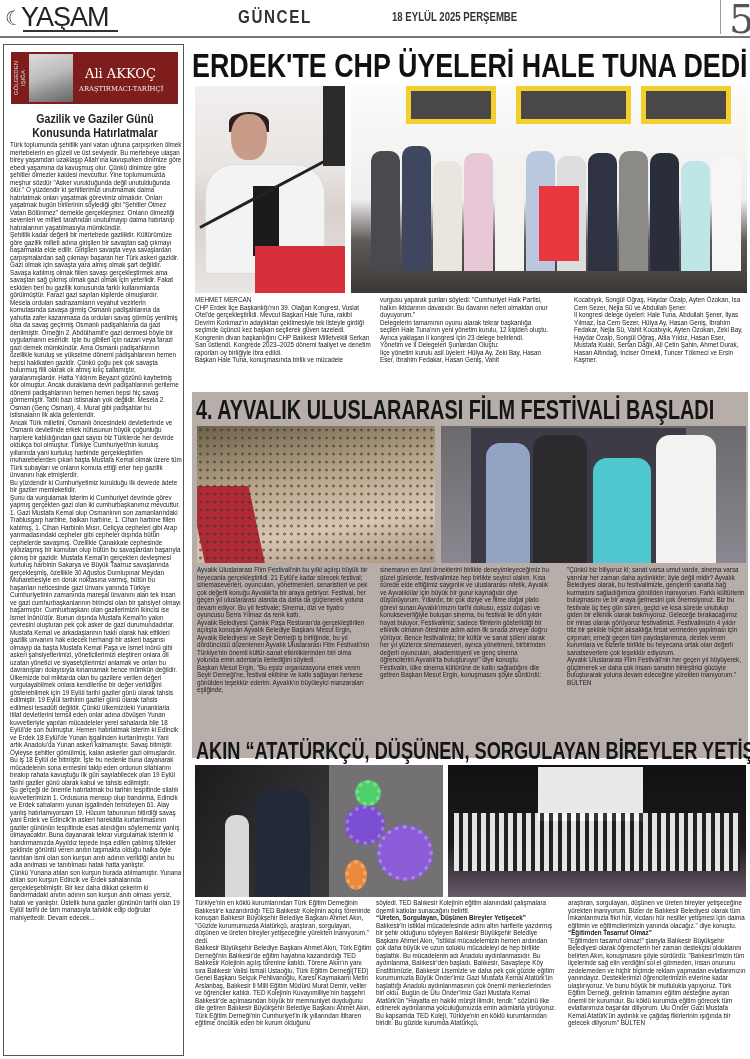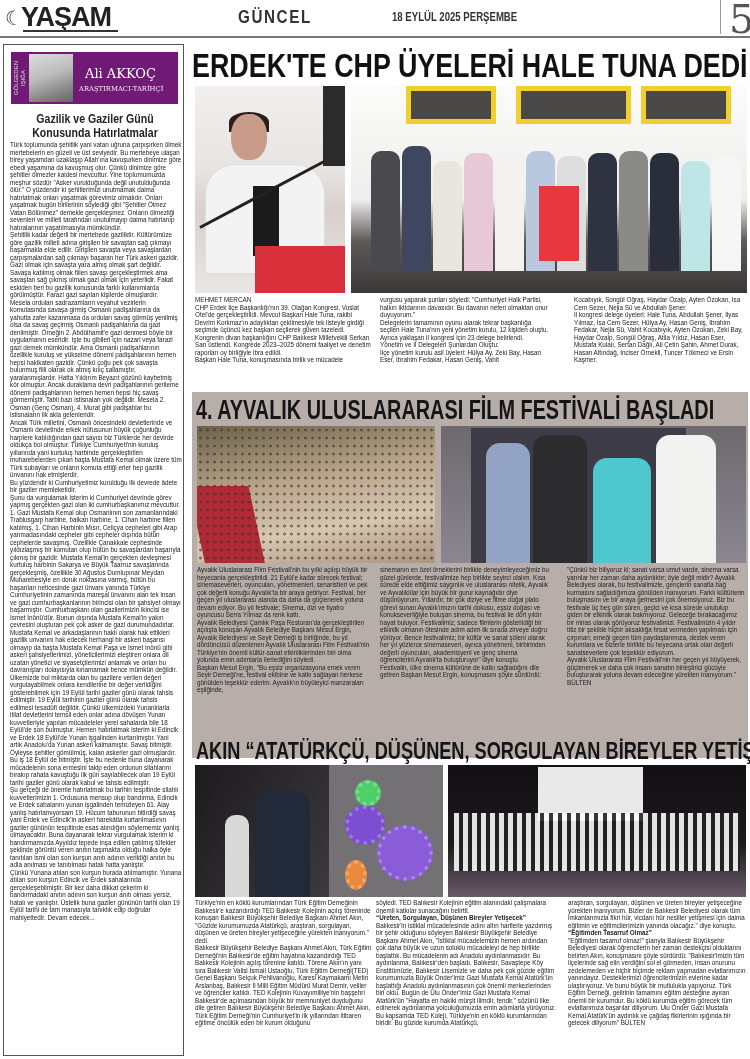--- a/index.html
+++ b/index.html
@@ -1,28 +1,28 @@
 <!DOCTYPE html>
 <html><head>
 <meta charset="utf-8">
 <style>
 *{box-sizing:border-box;margin:0;padding:0}
 html,body{width:750px;height:1059px;background:#fff;overflow:hidden}
 body{font-family:"Liberation Sans",sans-serif;color:#222;position:relative}
 .hdr{position:absolute;left:0;top:0;width:750px;height:38px;border-bottom:2px solid #777}
 .logo{position:absolute;left:3px;top:2px;width:112px;height:30px}
 .logo-moon{position:absolute;left:2px;top:4px;font-size:20px;color:#444;font-family:"DejaVu Serif",serif}
-.logo-text{position:absolute;left:18px;top:0;font-size:27px;font-weight:bold;color:#222;letter-spacing:-1px;font-family:"Liberation Sans",sans-serif}
+.logo-text{position:absolute;left:18px;top:0;font-size:27px;font-weight:normal;color:#222;letter-spacing:-1px;font-family:"Liberation Sans",sans-serif}
 .logo-line{position:absolute;left:20px;top:28px;width:95px;height:2px;background:#333}
 .section{position:absolute;left:238px;top:6px;font-size:19px;font-weight:bold;letter-spacing:2px;color:#333;transform:scaleX(.8);transform-origin:left}
 .date{position:absolute;left:392px;top:10px;font-size:12px;font-weight:bold;color:#333;transform:scaleX(.8);transform-origin:left}
 .pgno{position:absolute;left:720px;top:-4px;font-size:40px;color:#555;font-family:"DejaVu Serif",serif;border-left:1px solid #999;padding-left:8px;height:38px}
 
 .lcol{position:absolute;left:3px;top:44px;width:181px;height:1012px;border:1.5px solid #555}
-.author{position:absolute;left:7px;top:7px;width:167px;height:52px;background:#701a75}
+.author{position:absolute;left:7px;top:7px;width:167px;height:52px;background:#7f1d1d}
 .author-tag{position:absolute;left:2px;top:4px;width:14px;height:44px;color:#ddd;font-size:6px;writing-mode:vertical-rl;transform:rotate(180deg);text-align:center;line-height:7px}
 .author-photo{position:absolute;left:18px;top:2px;width:44px;height:48px;background:linear-gradient(160deg,#ddd 0%,#bbb 45%,#888 75%,#666 100%)}
 .author-name{position:absolute;left:74px;top:14px;font-size:13px;color:#fff;font-family:"DejaVu Serif",serif}
 .author-role{position:absolute;left:68px;top:33px;font-size:6.8px;color:#eee;font-family:"DejaVu Serif",serif}
 .ltitle{position:absolute;left:6px;top:67px;width:170px;text-align:center;font-size:12px;font-weight:bold;line-height:14px;color:#222;transform:scaleX(.88)}
 .lbody{position:absolute;left:6px;top:96px;width:172px;font-size:6.3px;line-height:7.5px;color:#222;text-align:left;overflow:hidden;height:912px}
 .lbody p{margin:0}
 
 .h1{position:absolute;left:192px;top:46px;width:556px;font-size:34px;font-weight:bold;color:#111;letter-spacing:0;white-space:nowrap;transform:scaleX(.79);transform-origin:left;font-family:"Liberation Sans",sans-serif}
 .ph{position:absolute;overflow:hidden}

